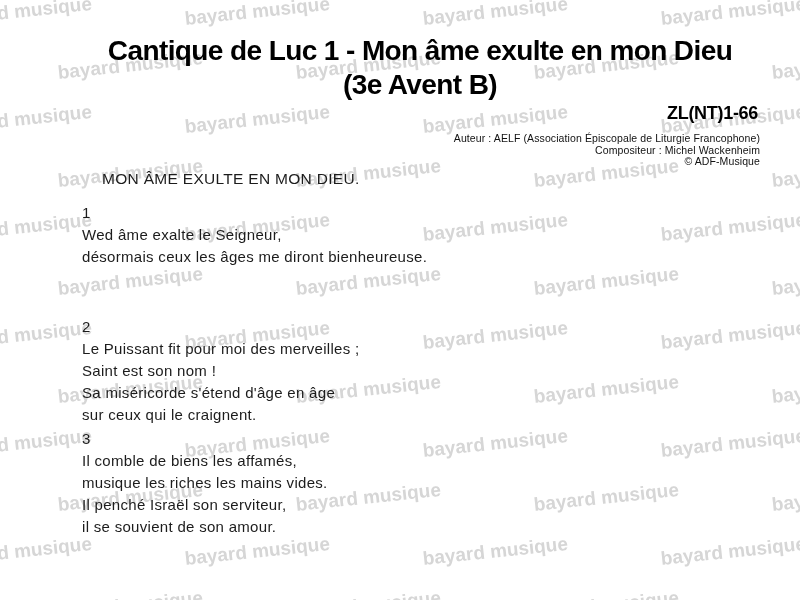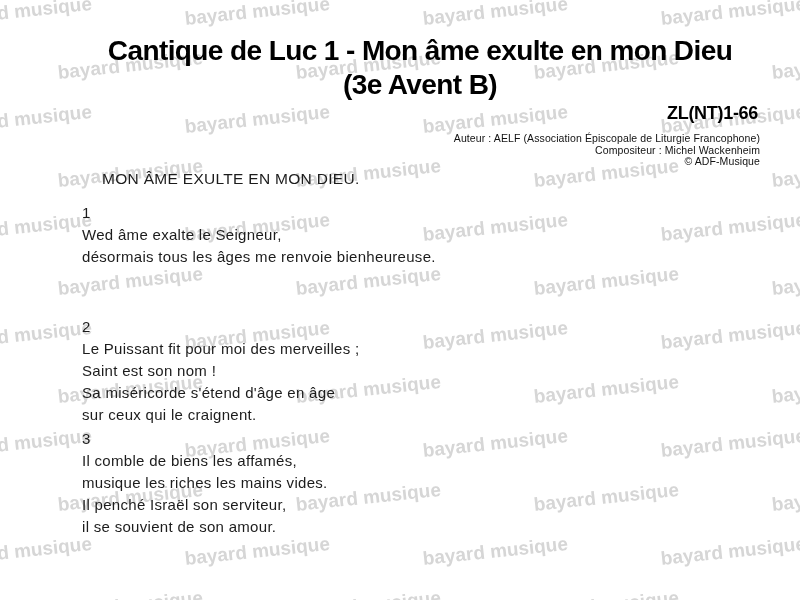--- a/index.html
+++ b/index.html
@@ -155,21 +155,21 @@
       <div>Auteur :  AELF (Association Épiscopale de Liturgie Francophone)</div>
       <div>Compositeur :  Michel Wackenheim</div>
       <div>© ADF-Musique</div>
     </div>
 
     <div class="refrain">MON ÂME EXULTE EN MON DIEU.</div>
 
     <div class="verse verse-1">
       <div>1</div>
       <div>Wed âme exalte le Seigneur,</div>
-      <div>désormais tous les âges me renvoie bienheureuse.</div>
+      <div>désormais ceux les âges me diront bienheureuse.</div>
     </div>
 
     <div class="verse verse-2">
       <div>2</div>
       <div>Le Puissant fit pour moi des merveilles ;</div>
       <div>Saint est son nom !</div>
       <div>Sa miséricorde s'étend d'âge en âge</div>
       <div>sur ceux qui le craignent.</div>
     </div>
 

